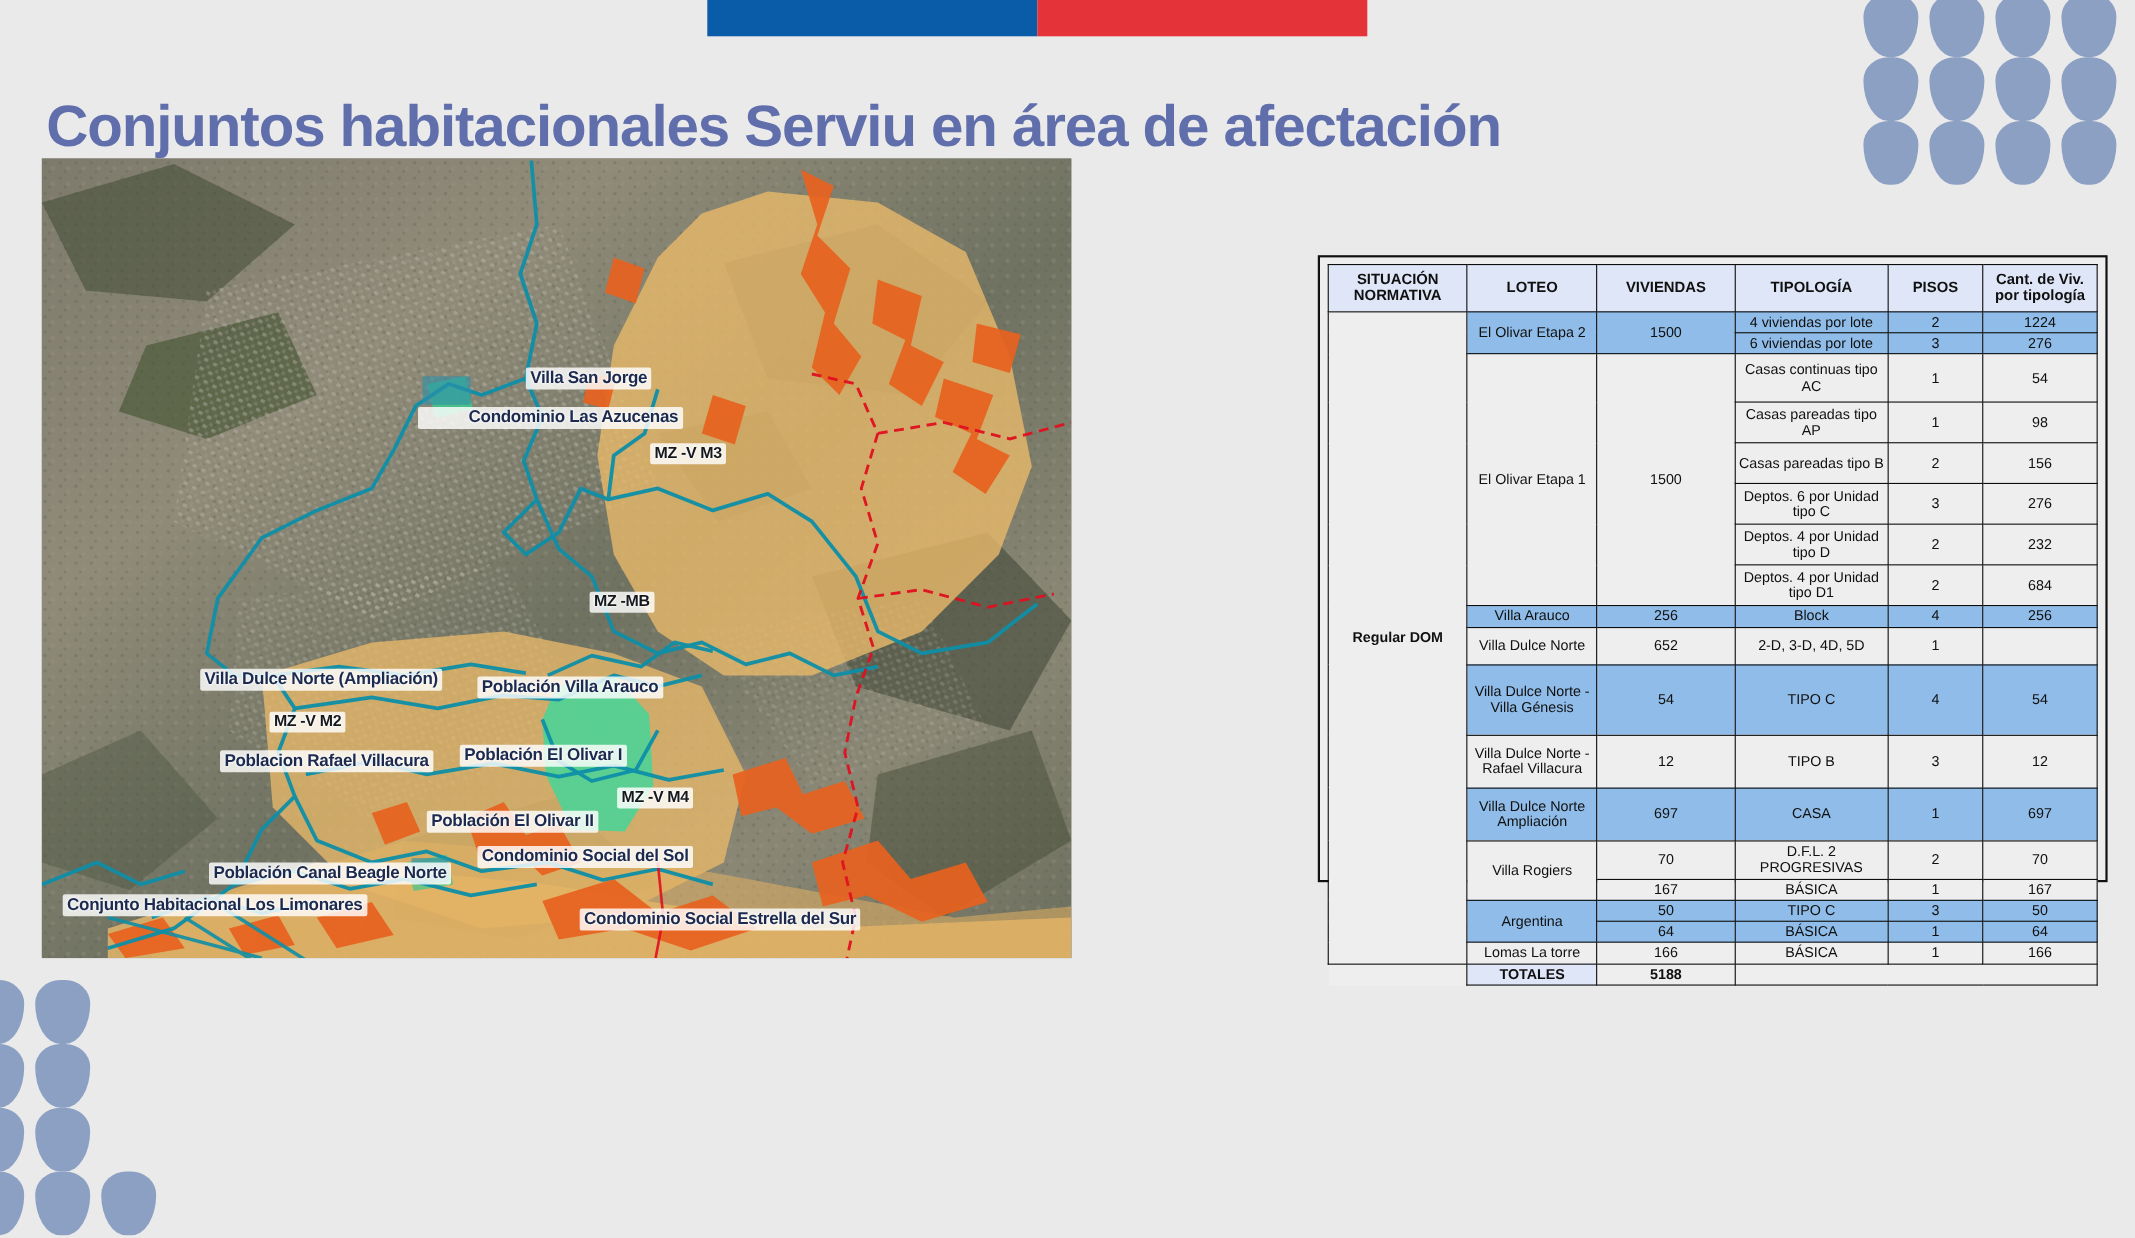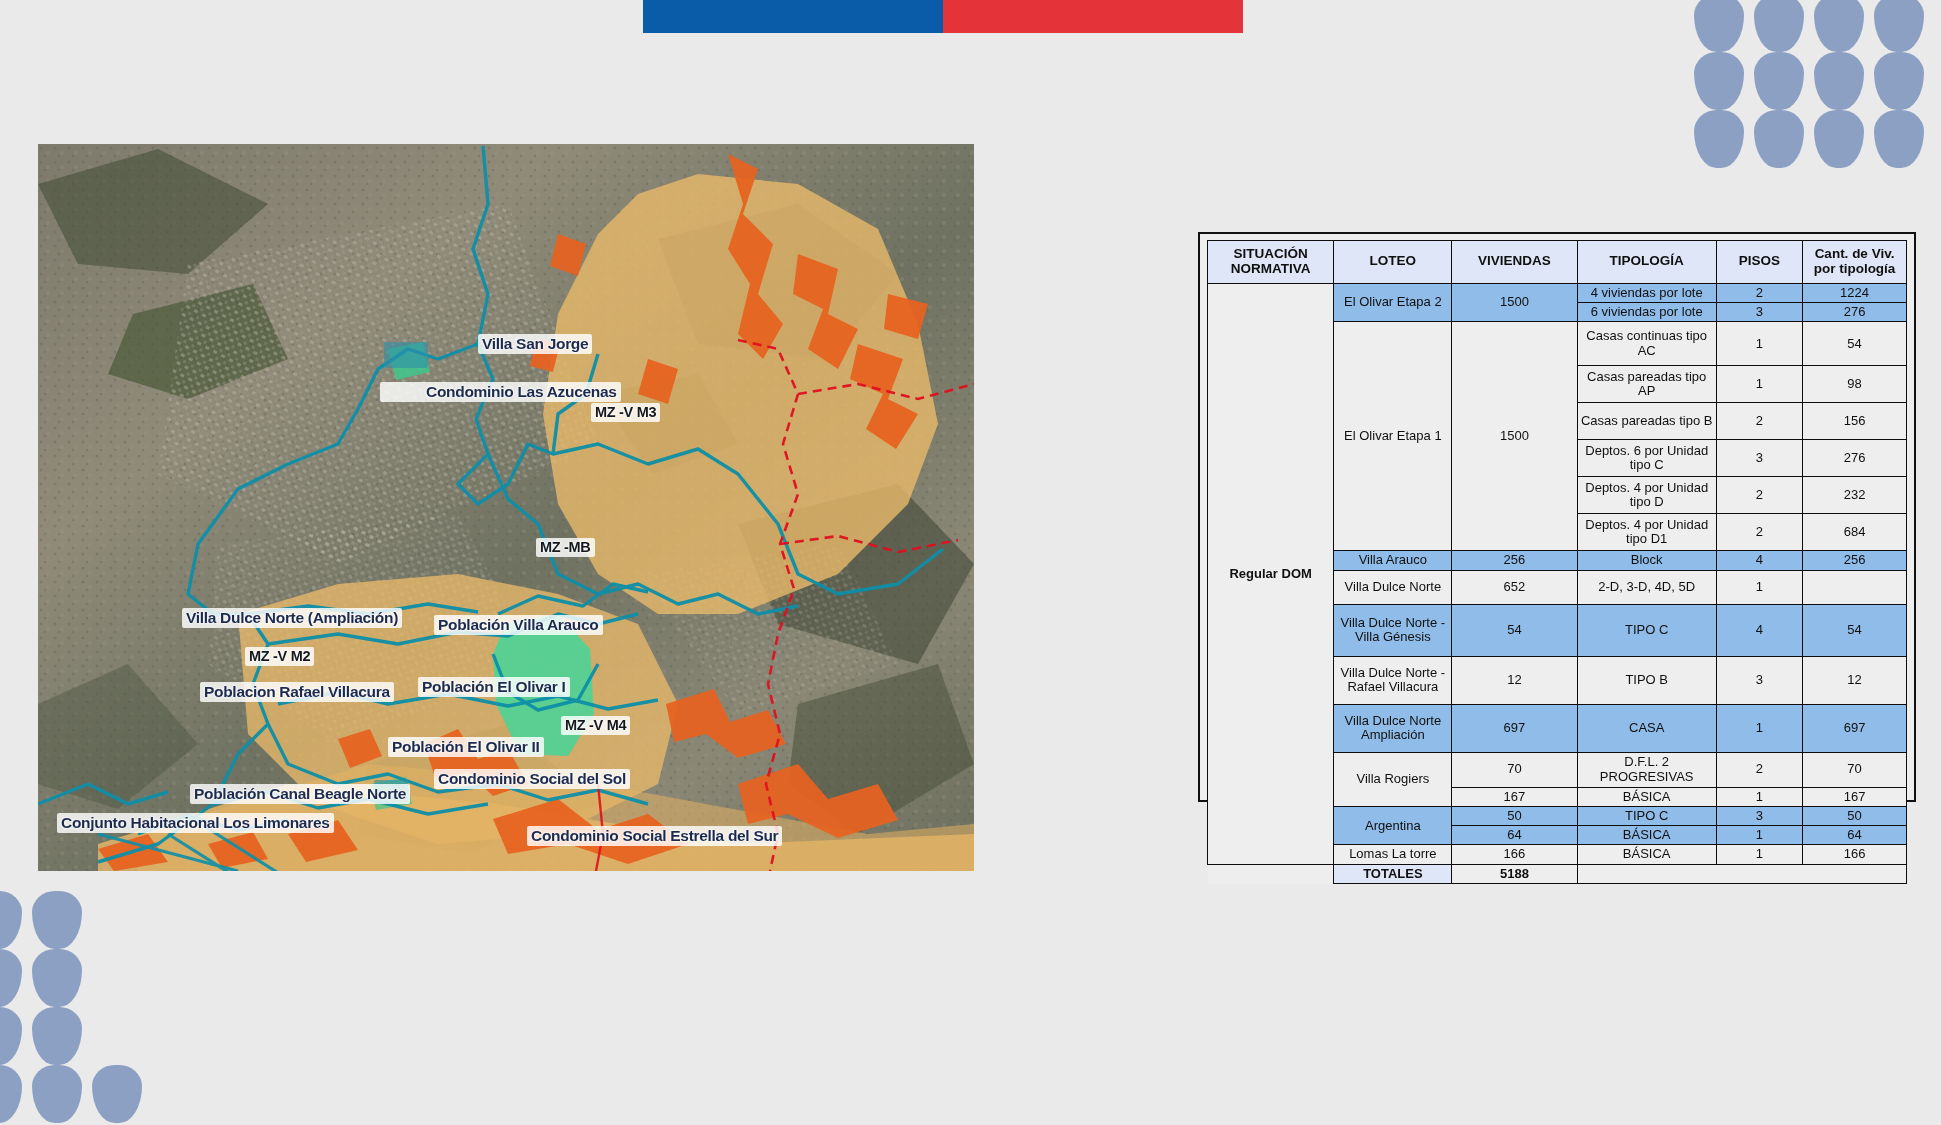--- a/index.html
+++ b/index.html
@@ -119,20 +119,21 @@
     <div class="pear" style="left:0px;  top:60px;"></div>
     <div class="pear" style="left:0px;  top:118px;"></div>
     <div class="pear" style="left:0px;  top:176px;"></div>
     <div class="pear" style="left:60px; top:2px;"></div>
     <div class="pear" style="left:60px; top:60px;"></div>
     <div class="pear" style="left:60px; top:118px;"></div>
     <div class="pear" style="left:60px; top:176px;"></div>
     <div class="pear" style="left:120px;top:176px;"></div>
   </div>
 
+  <div class="headline">Conjuntos habitacionales Serviu en área de afectación</div>
 
   <div class="map">
     <svg class="map-bg" viewBox="0 0 936 727" preserveAspectRatio="none">
       <defs>
         <linearGradient id="terr" x1="0" y1="0" x2="1" y2="1">
           <stop offset="0%" stop-color="#7d7a6c"></stop>
           <stop offset="28%" stop-color="#908b79"></stop>
           <stop offset="55%" stop-color="#6f7261"></stop>
           <stop offset="78%" stop-color="#8a8775"></stop>
           <stop offset="100%" stop-color="#6b6e5d"></stop>
@@ -234,21 +235,21 @@
         <path d="M560,640 L565,690 L558,727"></path>
       </g>
 
       <g fill="#2f8fa8" opacity="0.6">
         <rect x="346" y="198" width="44" height="26" rx="2"></rect>
         <rect x="336" y="636" width="34" height="22" rx="2"></rect>
       </g>
     </svg>
 
     <div class="lbl" style="left:440px; top:190px;">Villa San Jorge</div>
-    <div class="lbl" style="left:342px; top:238px;padding-left:46px;">Condominio  Las Azucenas</div>
+    <div class="lbl" style="left:342px; top:226px;padding-left:46px;">Condominio  Las Azucenas</div>
     <div class="lbl mz" style="left:505px; top:259px;margin-left:48px;">MZ -V M3</div>
     <div class="lbl mz" style="left:498px; top:394px;">MZ -MB</div>
     <div class="lbl" style="left:144px; top:464px;">Villa Dulce Norte (Ampliación)</div>
     <div class="lbl" style="left:396px; top:471px;">Población Villa Arauco</div>
     <div class="lbl mz" style="left:207px; top:503px;">MZ -V M2</div>
     <div class="lbl" style="left:162px; top:538px;">Poblacion Rafael Villacura</div>
     <div class="lbl" style="left:380px; top:533px;">Población El Olivar I</div>
     <div class="lbl mz" style="left:523px; top:572px;">MZ -V M4</div>
     <div class="lbl" style="left:350px; top:593px;">Población El Olivar II</div>
     <div class="lbl" style="left:104px; top:640px;margin-left:48px;">Población  Canal Beagle Norte</div>
@@ -339,21 +340,21 @@
 
         <tr>
           <td class="left" style="height:34px">Villa Dulce Norte</td>
           <td>652</td>
           <td>2-D, 3-D, 4D, 5D</td>
           <td>1</td>
           <td></td>
         </tr>
 
         <tr>
-          <td class="left blue" style="height:52px">Villa Dulce Norte - Villa Génesis</td>
+          <td class="left blue" style="height:64px">Villa Dulce Norte - Villa Génesis</td>
           <td class="blue">54</td>
           <td class="blue">TIPO C</td>
           <td class="blue">4</td>
           <td class="blue">54</td>
         </tr>
 
         <tr>
           <td class="left" style="height:48px">Villa Dulce Norte -Rafael Villacura</td>
           <td>12</td>
           <td>TIPO B</td>

